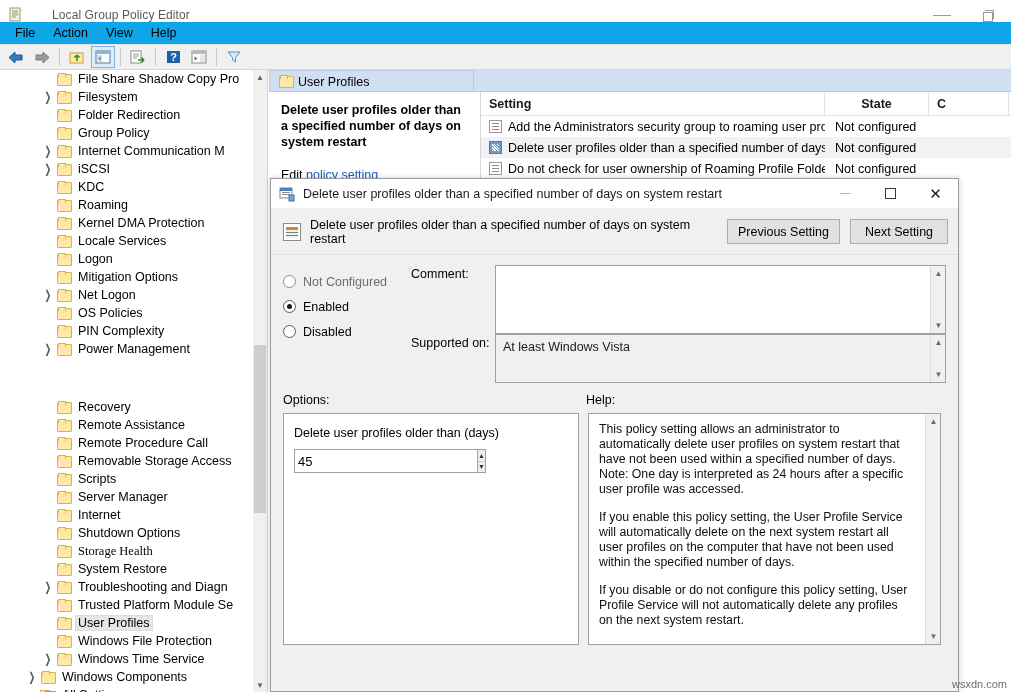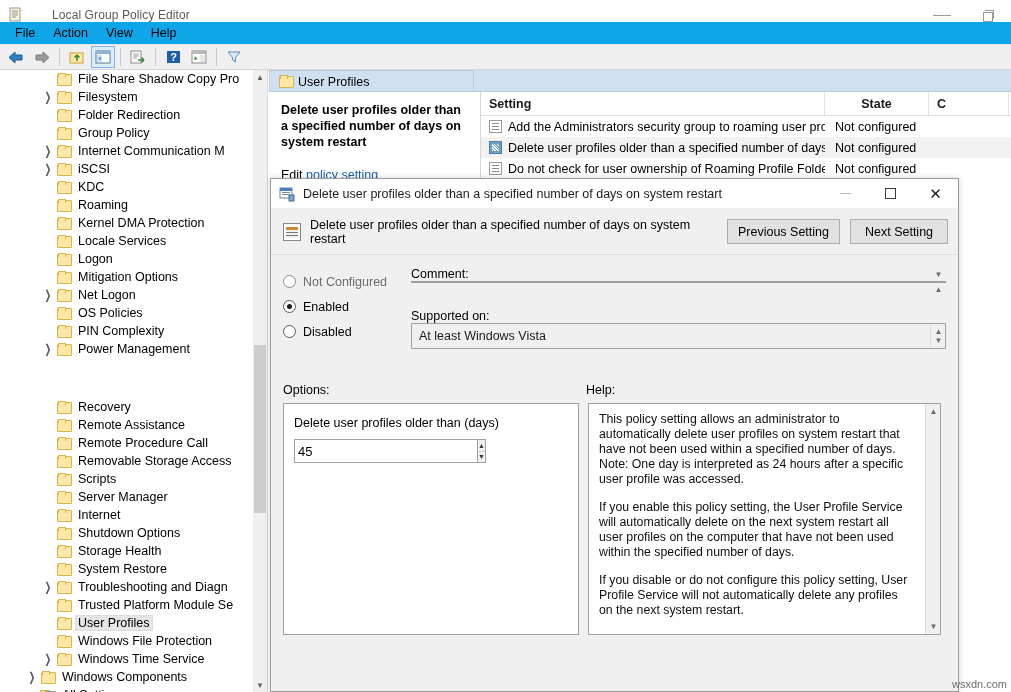--- a/index.html
+++ b/index.html
@@ -298,21 +298,21 @@
     position: relative; flex: 0 0 13px;
   }
   .radio.checked .rb:after {
     content:""; position:absolute; left: 3px; top: 3px; width: 5px; height: 5px;
     border-radius: 50%; background: #1a1a1a;
   }
   .radio.dim { color: #6d6d6d; }
   .radio.dim .rb { border-color: #8d8d8d; }
 
   .fields { flex: 1; padding-left: 8px; }
-  .field-row { display: flex; margin-bottom: 24px; flex-direction: column; }
+  .field-row { display: flex; margin-bottom: 0; }
   .field-label { width: 84px; font-size: 12.5px; padding-top: 2px; }
   .comment-box {
     flex: 1; height: 69px; background: #ffffff; border: 1px solid #a0a0a0;
     position: relative;
   }
   .supported-box {
     flex: 1; height: 49px; background: #f0f0f0; border: 1px solid #a0a0a0;
     position: relative; font-size: 12.5px; padding: 5px 7px; color: #1a1a1a;
   }
   .vscroll {
@@ -584,21 +584,21 @@
         <div class="tree-row" style="padding-left: 40px;">
           <span class="tw"></span>
           <span class="folder"></span>
           <span class="tr-label">Internet</span>
         </div>
         <div class="tree-row" style="padding-left: 40px;">
           <span class="tw"></span>
           <span class="folder"></span>
           <span class="tr-label">Shutdown Options</span>
         </div>
-        <div class="tree-row" style="padding-left: 40px;">
+        <div class="tree-row" style="padding-left: 40px; font-family: Liberation Serif, serif;">
           <span class="tw"></span>
           <span class="folder"></span>
           <span class="tr-label">Storage Health</span>
         </div>
         <div class="tree-row" style="padding-left: 40px;">
           <span class="tw"></span>
           <span class="folder"></span>
           <span class="tr-label">System Restore</span>
         </div>
         <div class="tree-row" style="padding-left: 40px;">

